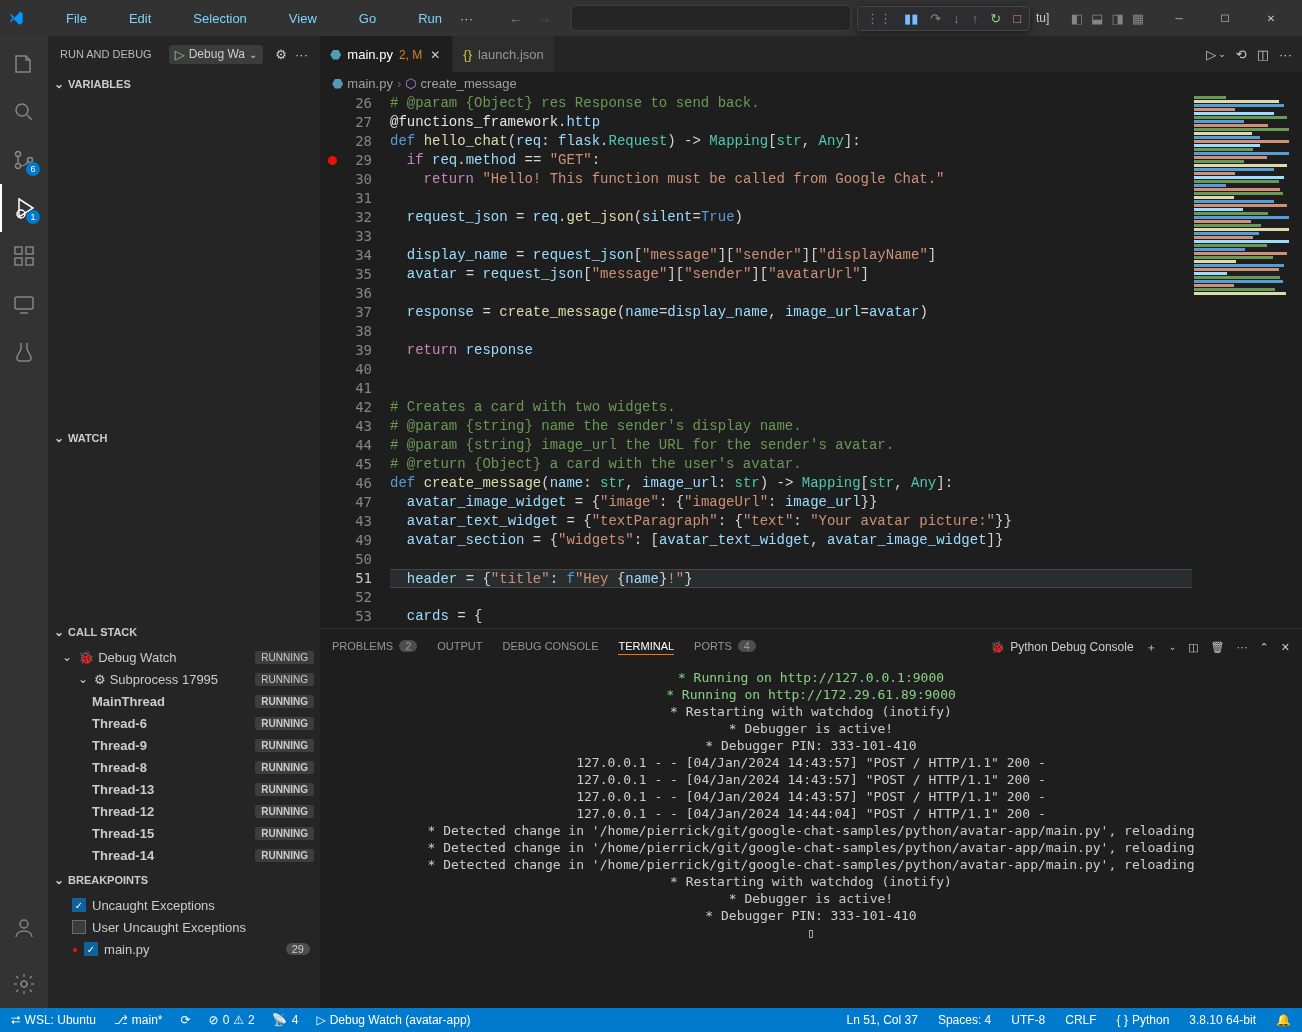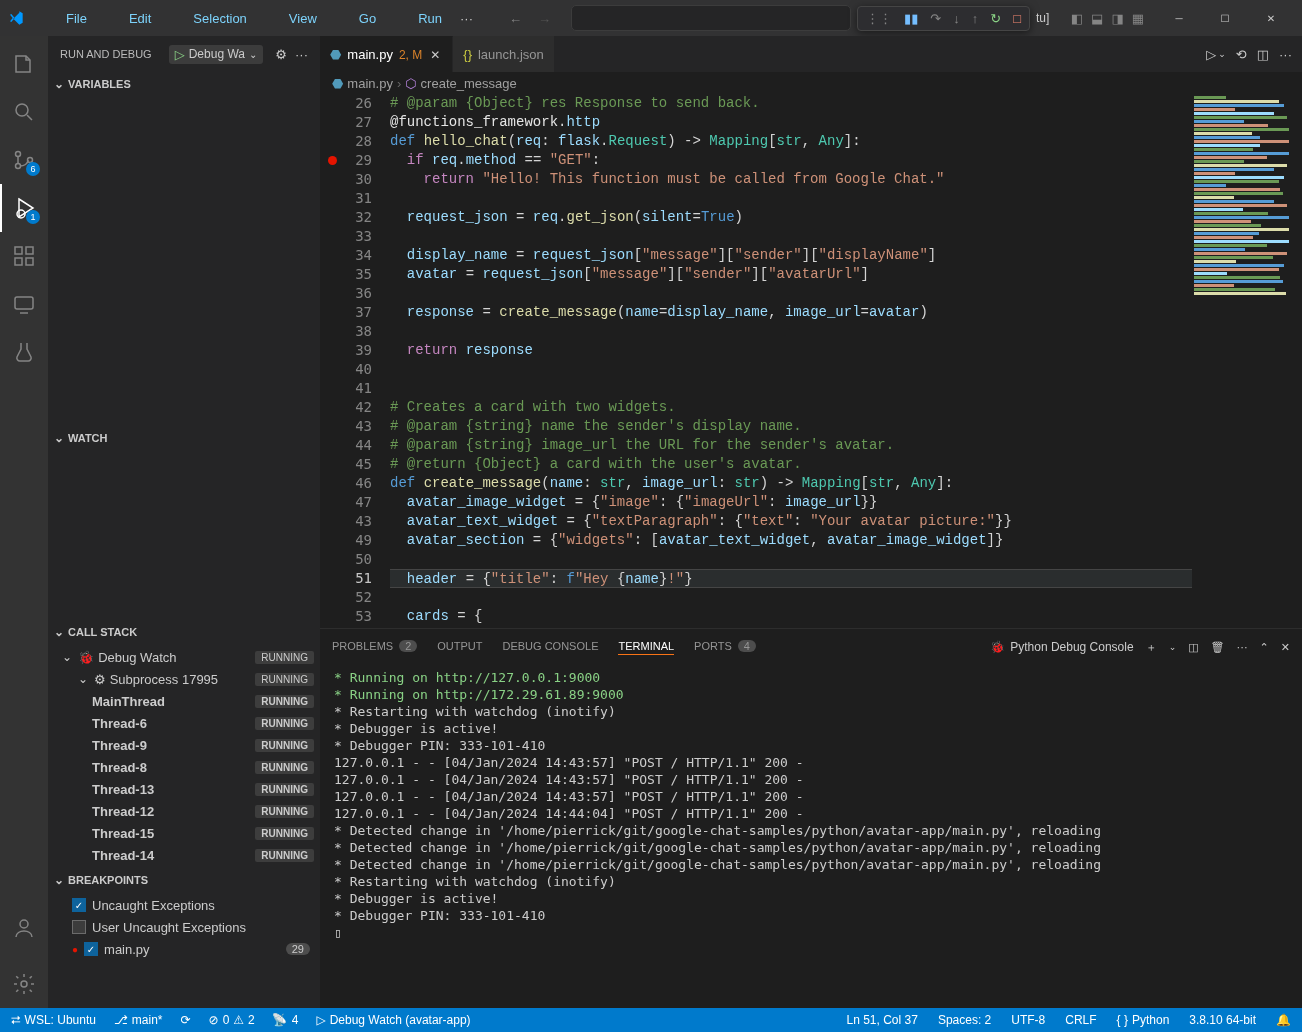--- a/index.html
+++ b/index.html
@@ -321,21 +321,21 @@
 .debug-console-select { display: flex; gap: 5px; align-items: center; font-size: 12px; color: #ccc; }
 
 .terminal-body {
   flex: 1;
   padding: 4px 14px;
   font-family: Consolas, monospace;
   font-size: 13px;
   line-height: 17px;
   overflow: hidden;
 }
-.term-line { color: #cccccc; }
+.term-line { color: #cccccc; text-align: center; }
 .term-green { color: #89d185; }
 .term-yellow { color: #cccc00; }
 .term-prompt { color: #ccc; }
 
 .statusbar {
   height: 24px;
   background: #007acc;
   display: flex;
   align-items: center;
   font-size: 12px;
@@ -746,21 +746,21 @@
   <span class="seg">
       <span>📡</span>
       <span>4</span>
     </span>
   <span class="seg">
       <span>▷</span>
       <span>Debug Watch (avatar-app)</span>
     </span>
   <span class="statusbar-right">
     <span class="seg">Ln 51, Col 37</span>
-    <span class="seg">Spaces: 2</span>
+    <span class="seg">Spaces: 4</span>
     <span class="seg">UTF-8</span>
     <span class="seg">CRLF</span>
     <span class="seg">
         <span>{ }</span>
         <span>Python</span>
       </span>
     <span class="seg">3.8.10 64-bit</span>
     <span class="seg">
         <span>🔔</span>
       </span>

